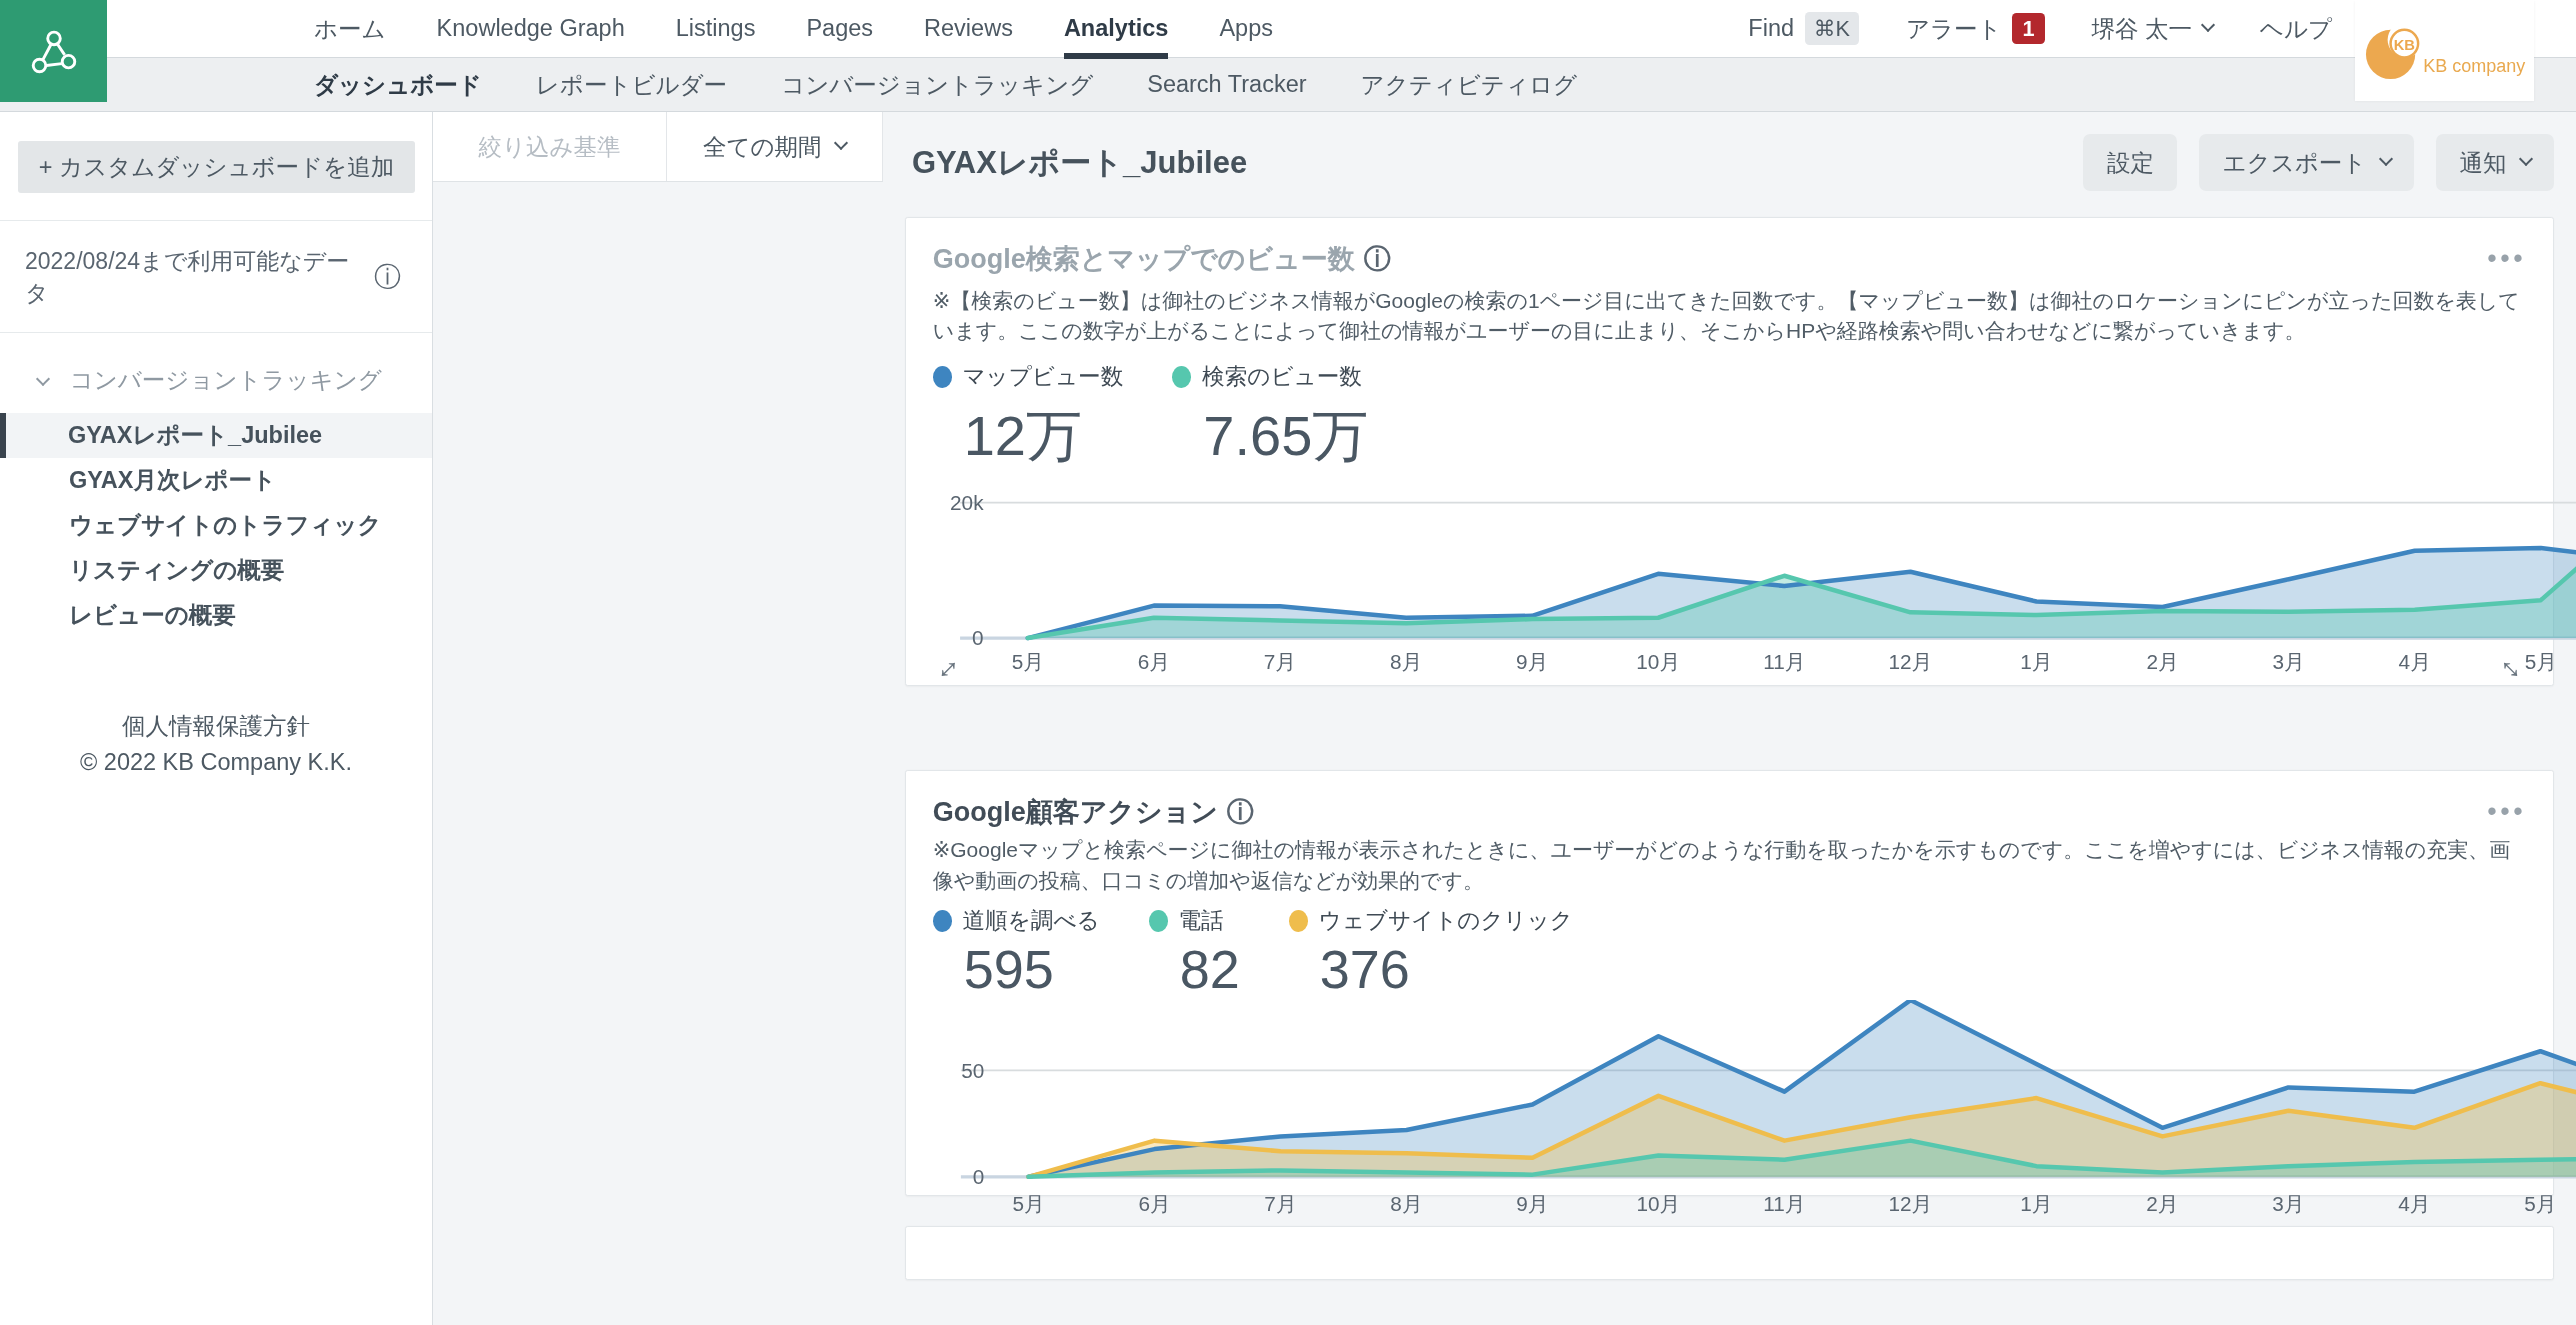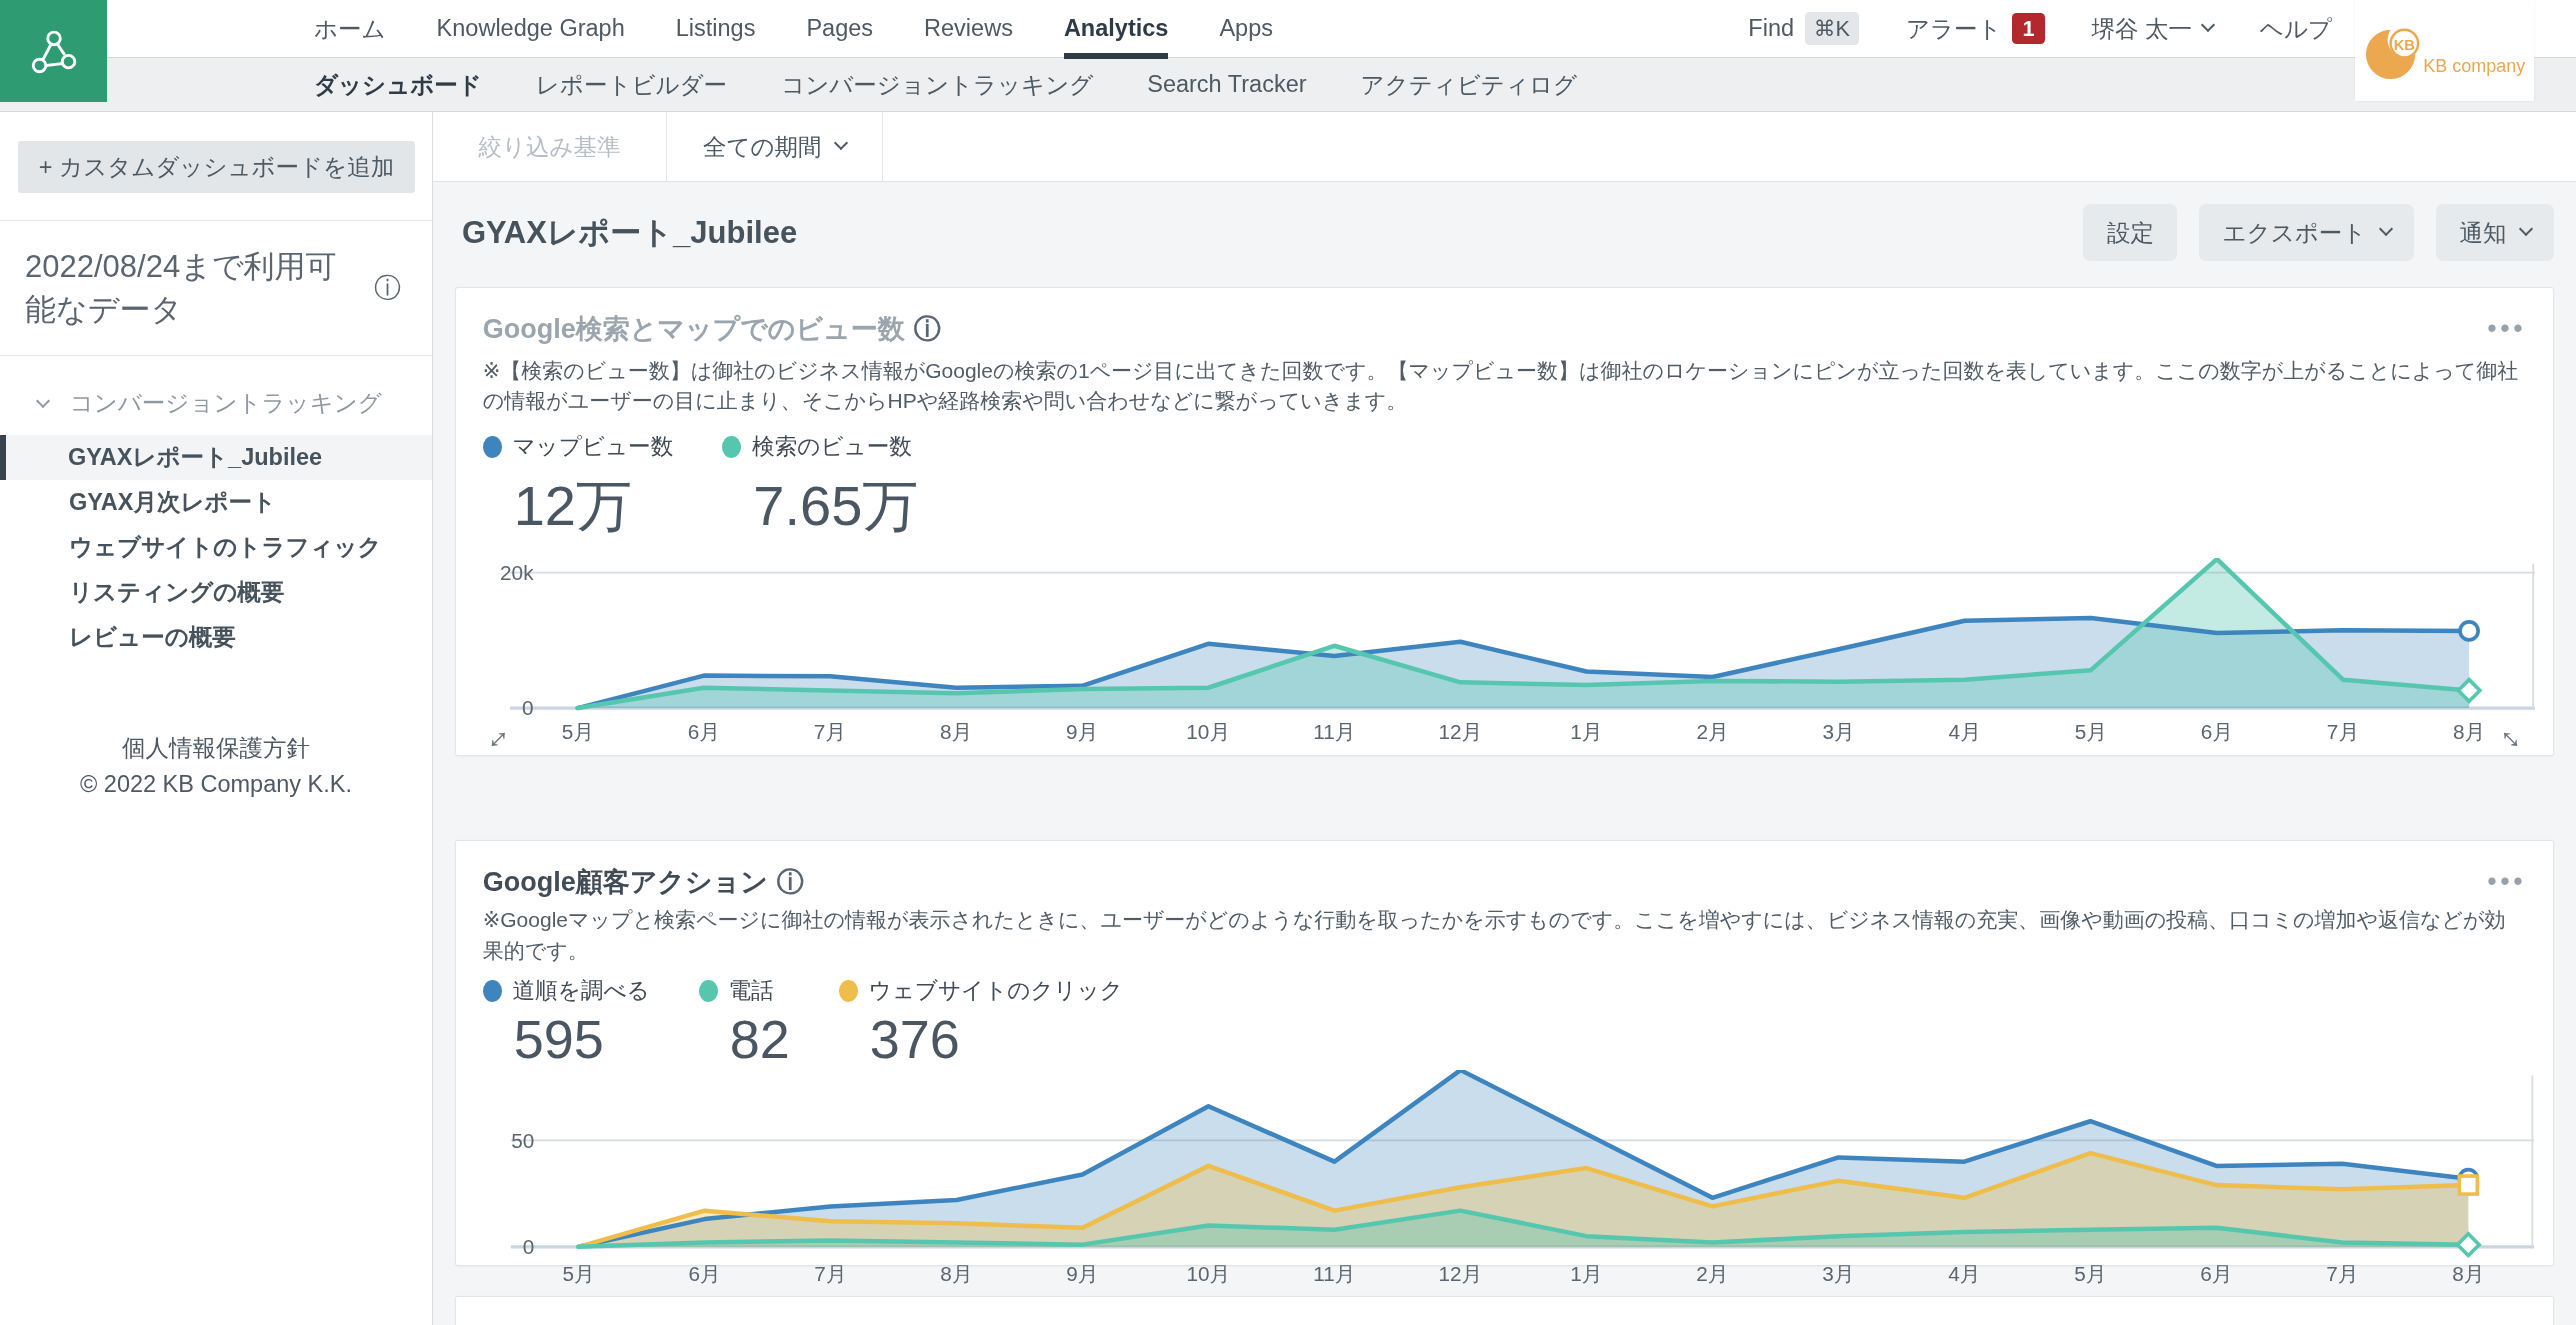--- a/index.html
+++ b/index.html
@@ -42,30 +42,30 @@
   
   .layout { display: flex; height: 1213px; }
   .sidebar { width: 433px; flex-shrink: 0; background: #fff; border-right: 1.8px solid #d9dee2; }
   .add-dash-btn {
     display: block; margin: 29px 18px 27px 18px; width: 397px; height: 52px;
     background: #e3e6e8; border: none; border-radius: 3px; font-size: 23.5px; color: #4d5963;
     font-family: inherit; cursor: pointer;
   }
   .sb-divider { border: none; border-top: 1.8px solid #e6eaec; }
   .sb-notice { display: flex; align-items: center; justify-content: space-between; padding: 23.5px 31px 23.5px 25px; }
-  .sb-notice .txt { font-size: 31px; line-height: 1.4; color: #5a6570; width: 325px; }
+  .sb-notice .txt { font-size: 23px; line-height: 1.4; color: #5a6570; width: 325px; }
   .info-icon { font-size: 27px; color: #5a6570; cursor: pointer; font-style: normal; }
   .sb-section { display: flex; align-items: center; gap: 21.7px; padding: 31px 0 16.2px 38px; color: #8f99a2; font-size: 23.5px; cursor: pointer; }
   .sb-section .chev { border-color: #8f99a2; margin-top: -3.6px; }
   .sb-item { display: flex; align-items: center; height: 45px; padding-left: 69px; font-size: 23.5px; font-weight: bold; color: #46525c; cursor: pointer; white-space: nowrap; }
   .sb-item.active { background: #f2f4f6; border-left: 6.3px solid #39434d; padding-left: 62px; }
   .sb-footer { margin-top: 70px; text-align: center; font-size: 23.5px; line-height: 1.55; color: #4d5963; }
   .sb-footer .privacy { cursor: pointer; }
   
-  .main { flex: 1; min-width: 0; display: flex; flex-direction: column; }
+  .main { flex: 1; min-width: 0; display: flex; flex-direction: row; }
   .filterbar { height: 70px; background: #fff; border-bottom: 1.8px solid #dfe3e6; display: flex; align-items: stretch; flex-shrink: 0; }
   .fb-label { width: 233px; display: flex; align-items: center; justify-content: center; color: #b6bdc4; font-size: 23.5px; }
   .fb-dd { display: flex; align-items: center; justify-content: center; gap: 14.4px; font-size: 23.5px; color: #4d5963; border-left: 1.8px solid #e3e6e9; cursor: pointer; }
   .fb-dd.entity { width: 370px; }
   .fb-dd.period { width: 217px; border-right: 1.8px solid #e3e6e9; }
   .content { flex: 1; padding: 0 21.7px; overflow: hidden; }
   .title-row { display: flex; align-items: center; margin-top: 23.5px; height: 54px; }
   .page-title { font-size: 31px; font-weight: bold; color: #46525c; margin-left: 7.2px; }
   .title-actions { margin-left: auto; display: flex; gap: 21.7px; }
   .btn { background: #e7eaec; border: none; border-radius: 7.2px; font-size: 23.5px; color: #4d5963; font-family: inherit; padding: 12.6px 23.5px; display: flex; align-items: center; gap: 14.4px; cursor: pointer; white-space: nowrap; }

